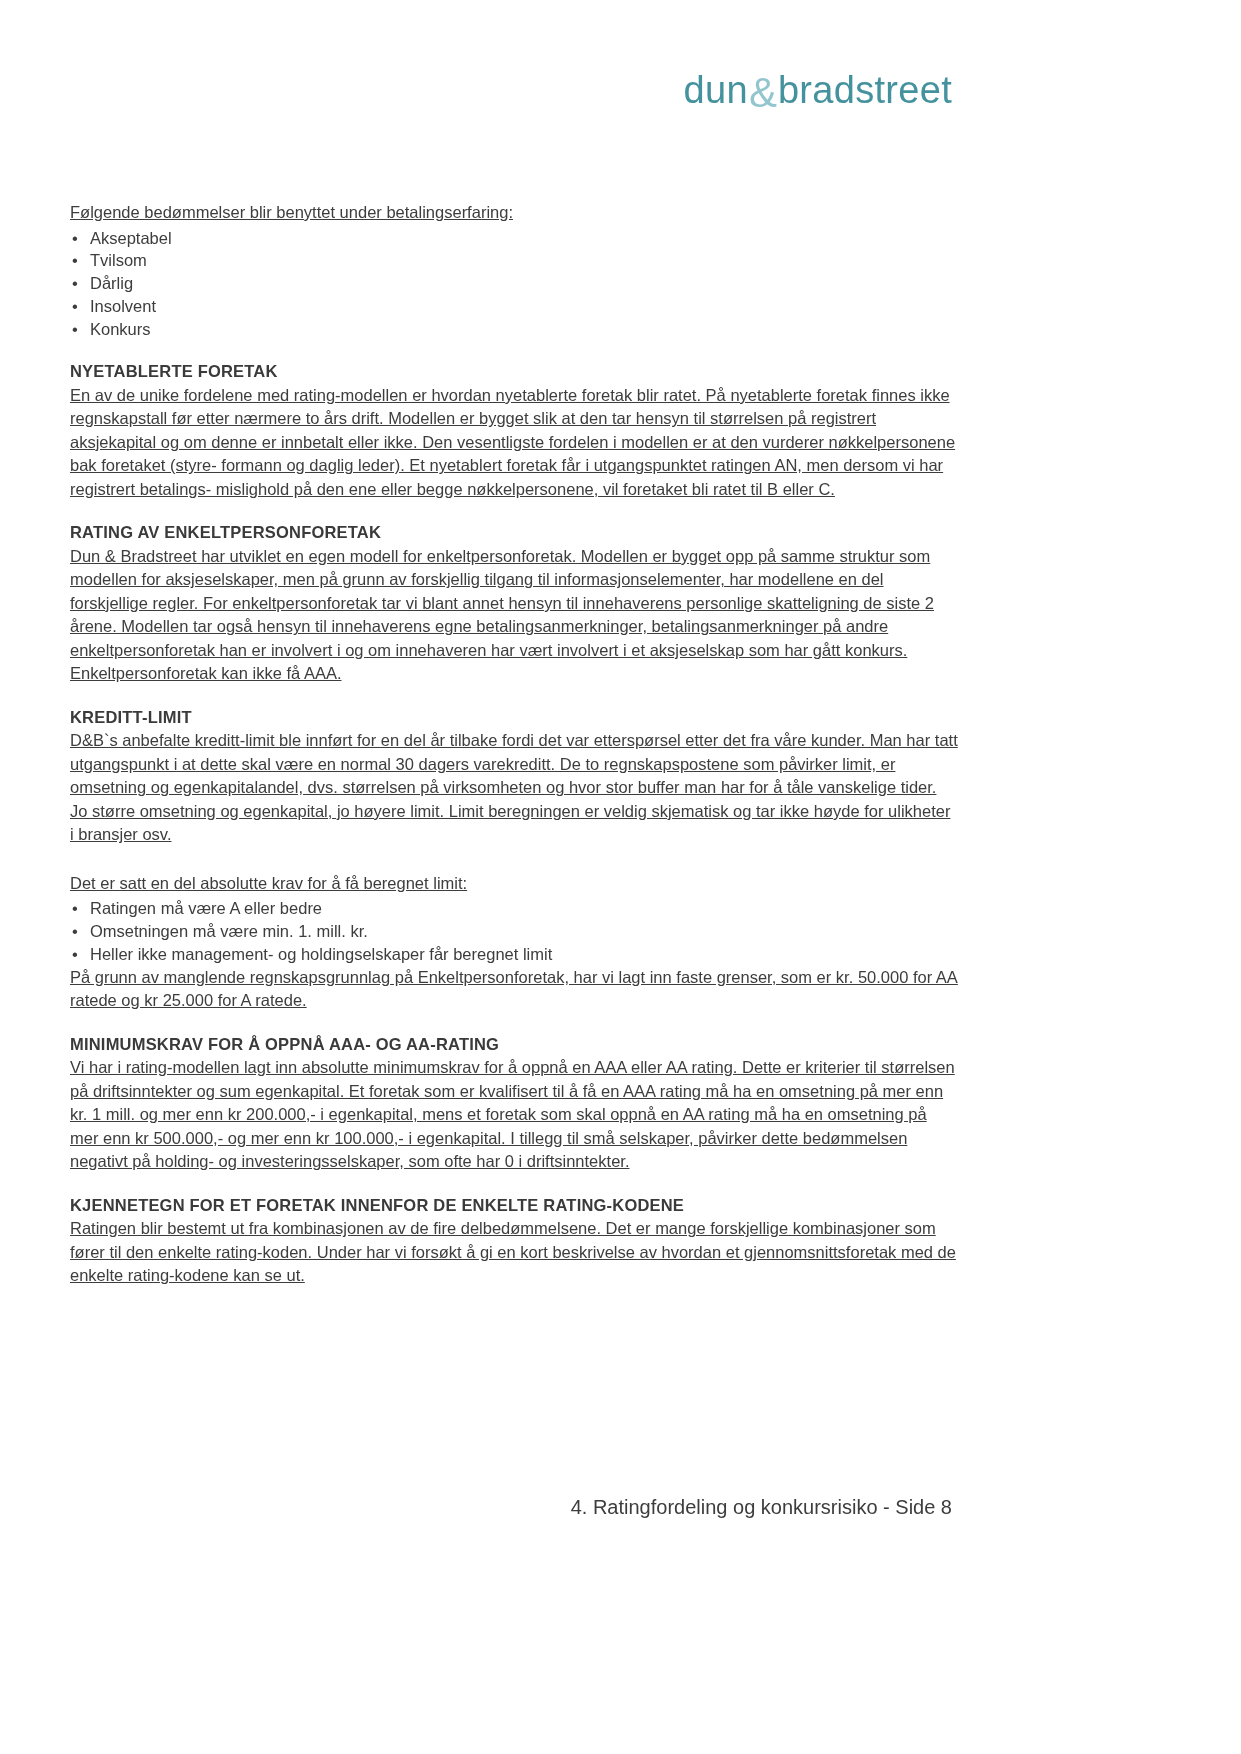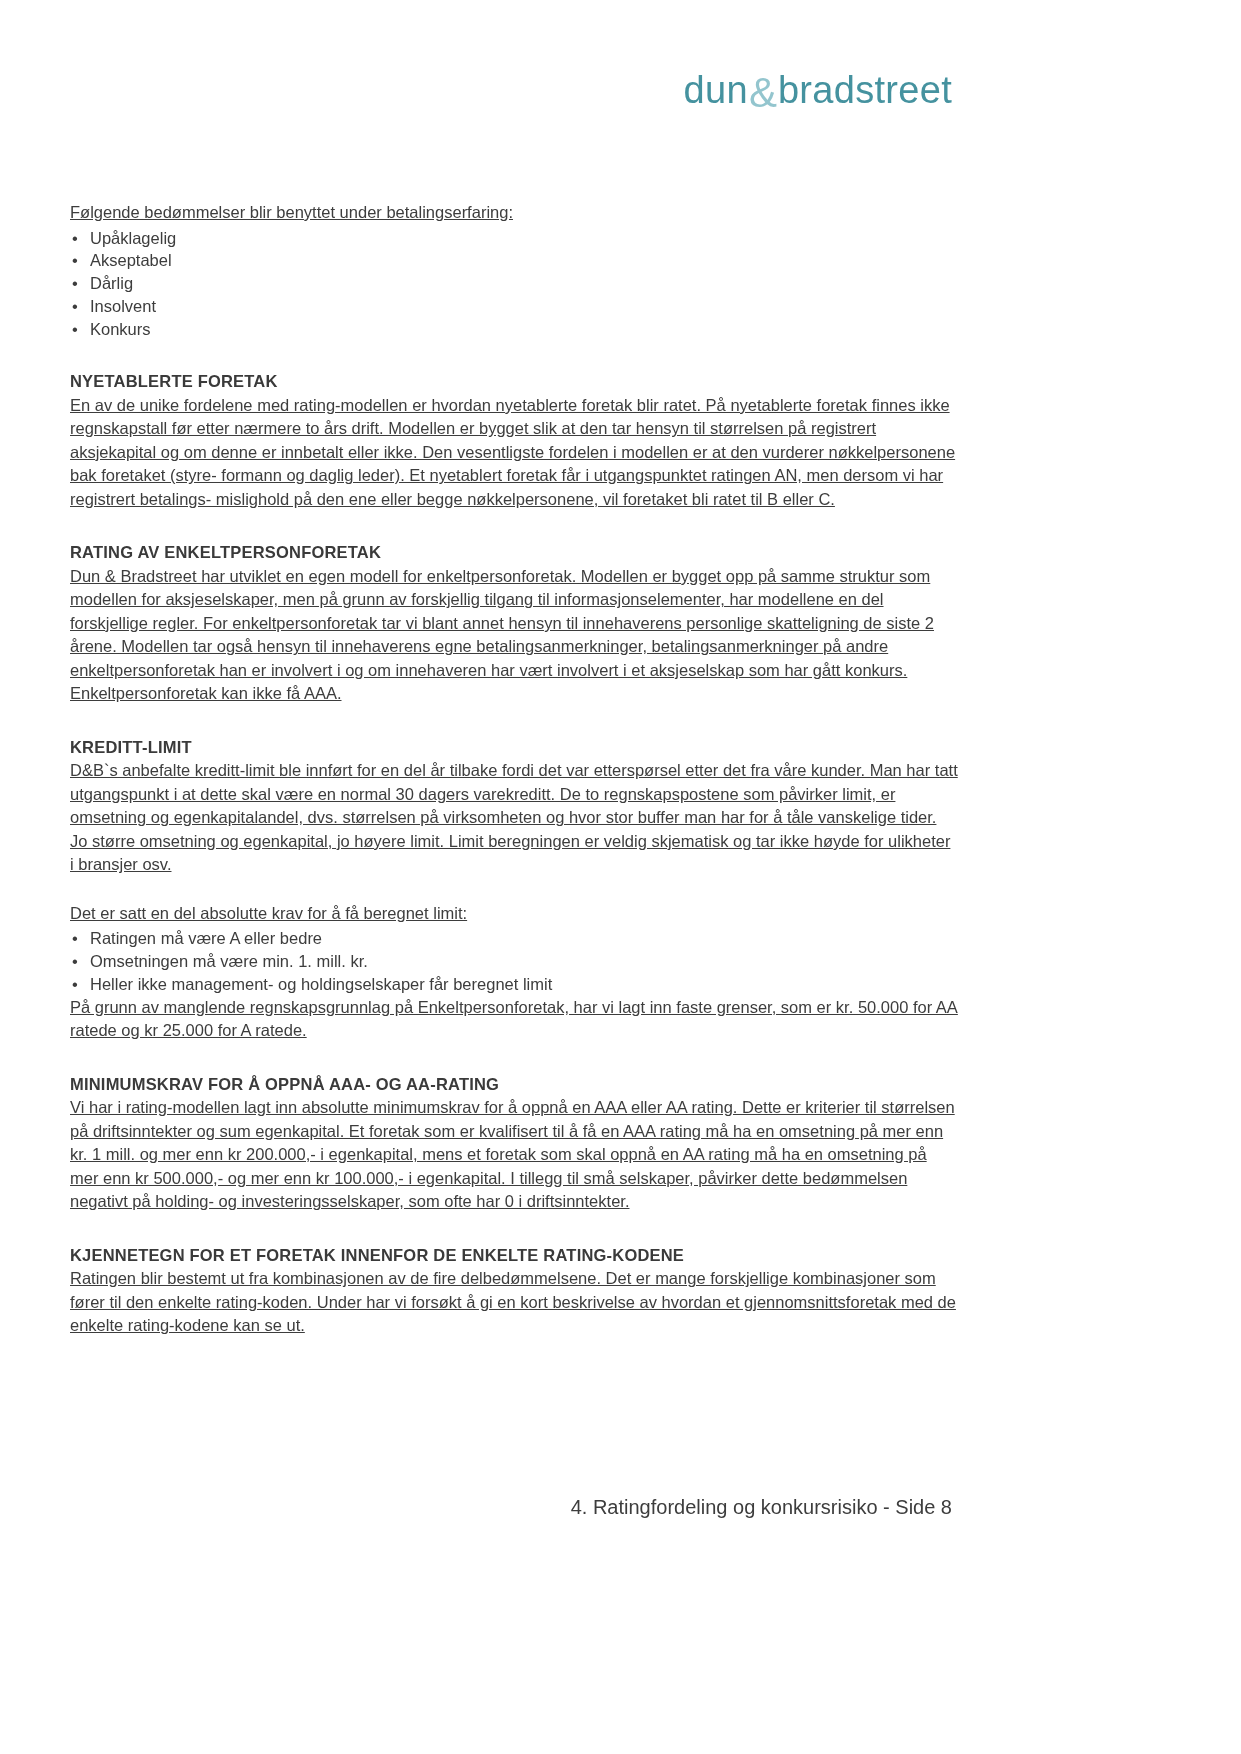--- a/index.html
+++ b/index.html
@@ -60,21 +60,21 @@
     line-height: 22.8px;
   }
   ul.bullets li::before {
     content: "\2022";
     position: absolute;
     left: 1px;
     top: 0;
     color: #3d3d3d;
   }
 
-  section.doc-section { margin-top: 30px; }
+  section.doc-section { margin-top: 20px; }
   h2.section-heading {
     font-size: 16.5px;
     font-weight: bold;
     color: #3a3a3a;
     letter-spacing: 0.2px;
     line-height: 23.5px;
   }
   .sub-block { margin-top: 25px; }
 
   .footer {
@@ -93,22 +93,22 @@
 <div class="page">
 
   <header class="logo">
     <span class="logo-word">dun</span><span class="logo-amp">&amp;</span><span class="logo-word">bradstreet</span>
   </header>
 
   <main class="content">
 
     <p class="body-text">Følgende bedømmelser blir benyttet under betalingserfaring:</p>
     <ul class="bullets">
-      <li>Upåklagelig</li>
       <li>Akseptabel</li>
+      <li>Tvilsom</li>
       <li>Dårlig</li>
       <li>Insolvent</li>
       <li>Konkurs</li>
     </ul>
 
     <section class="doc-section">
       <h2 class="section-heading">NYETABLERTE FORETAK</h2>
       <p class="body-text">En av de unike fordelene med rating-modellen er hvordan nyetablerte foretak blir ratet. På nyetablerte foretak finnes ikke regnskapstall før etter nærmere to års drift. Modellen er bygget slik at den tar hensyn til størrelsen på registrert aksjekapital og om denne er innbetalt eller ikke. Den vesentligste fordelen i modellen er at den vurderer nøkkelpersonene bak foretaket (styre- formann og daglig leder). Et nyetablert foretak får i utgangspunktet ratingen AN, men dersom vi har registrert betalings- mislighold på den ene eller begge nøkkelpersonene, vil foretaket bli ratet til B eller C.</p>
     </section>
 

